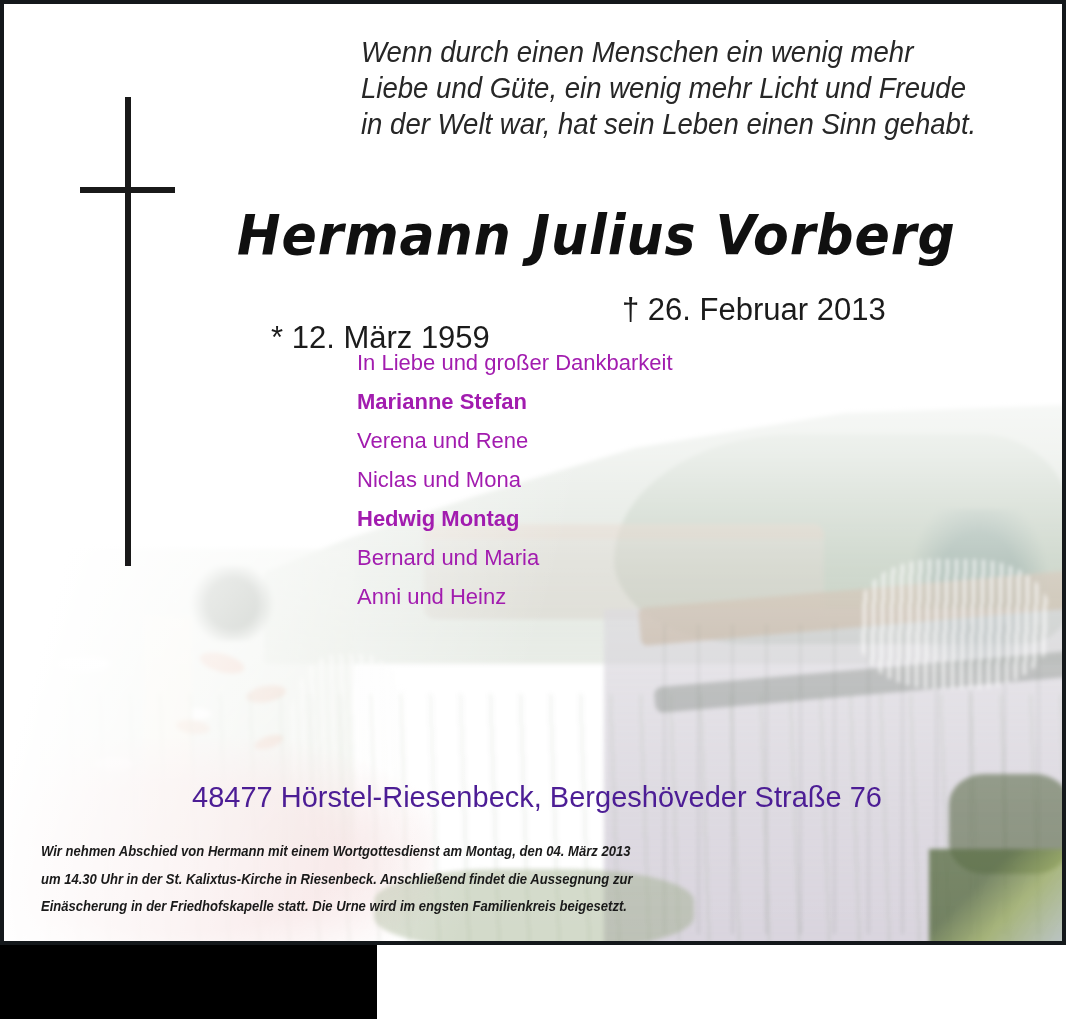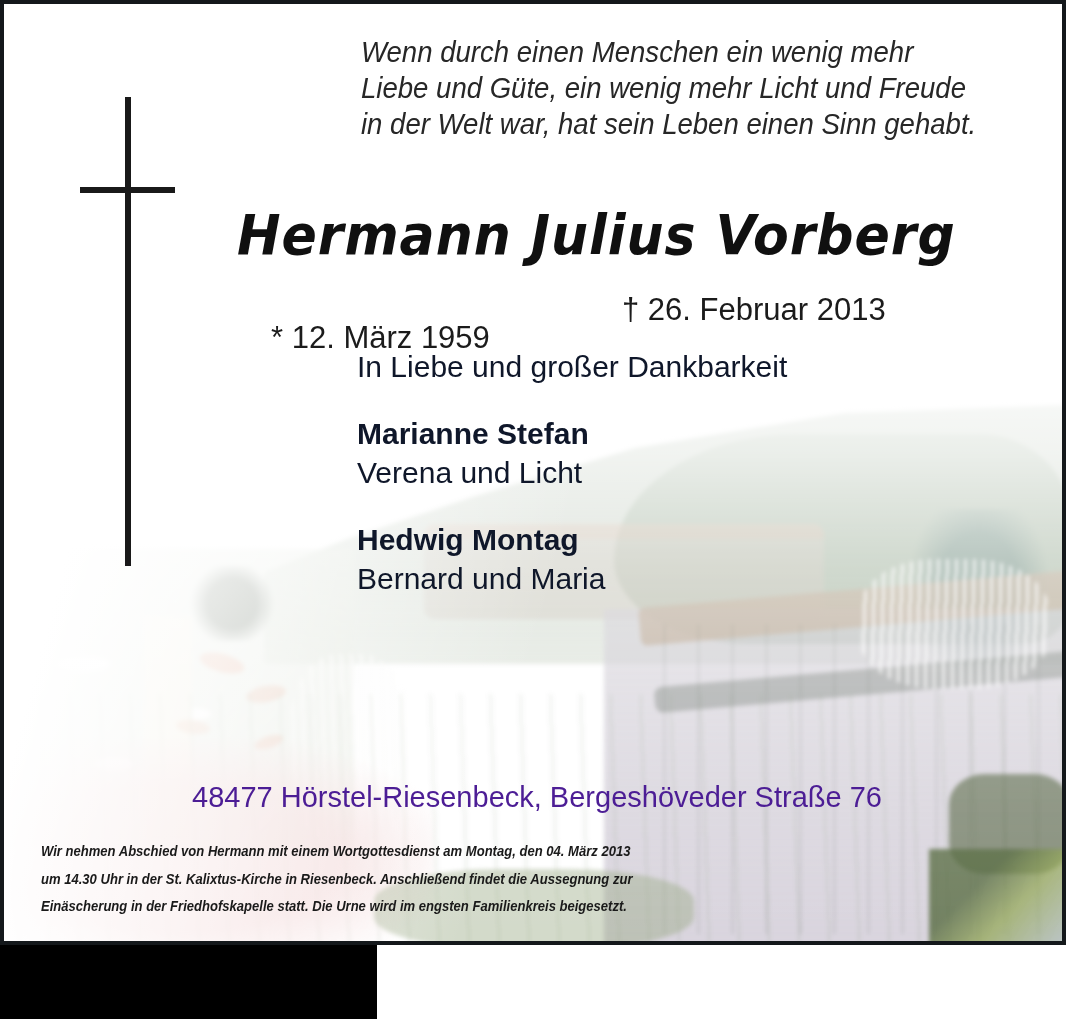--- a/index.html
+++ b/index.html
@@ -60,23 +60,23 @@
   
   .cross-v{position:absolute;left:121px;top:93px;width:6px;height:469px;background:#191919;}
   .cross-h{position:absolute;left:76px;top:183px;width:95px;height:6px;background:#191919;}
   .quote{position:absolute;left:357px;top:30px;font-size:29px;line-height:36px;font-style:italic;color:#272727;}
   .qline{white-space:nowrap;transform:scaleX(.95);transform-origin:0 50%;}
   .name{position:absolute;left:233px;top:198px;font-family:"DejaVu Sans",sans-serif;font-style:italic;font-weight:bold;
         font-size:56px;letter-spacing:1px;color:#101010;white-space:nowrap;transform:scaleX(.93);transform-origin:0 50%;}
   .date{position:absolute;top:288px;font-size:31px;color:#1b1b1b;white-space:nowrap;}
   .date-birth{left:267px;margin-top:28px;}
   .date-death{left:618px;}
-  .list{position:absolute;left:353px;top:346px;font-size:30px;color:#0f172a;}
+  .list{position:absolute;left:353px;top:346px;font-size:22px;color:#a21caf;}
   .list div{height:39px;white-space:nowrap;}
-  .bold{font-weight:bold;margin-top:28px;}
+  .bold{font-weight:bold;}
   .address{position:absolute;left:0;top:777px;width:1066px;text-align:center;font-size:29px;color:#4c1d95;white-space:nowrap;}
   .funeral{position:absolute;left:37px;top:833px;font-size:15px;line-height:27.5px;font-weight:bold;font-style:italic;color:#1a1a1a;}
   .fline{white-space:nowrap;transform:scaleX(.87);transform-origin:0 50%;}
   .redaction{position:absolute;left:0;top:945px;width:377px;height:74px;background:#000;}
 </style>
 </head>
 <body>
 
 <div class="canvas">
 
@@ -121,23 +121,25 @@
     </div>
 
     <div class="name">Hermann Julius Vorberg</div>
 
     <span class="date date-birth">* 12. März 1959</span>
     <span class="date date-death">† 26. Februar 2013</span>
 
     <div class="list">
       <div>In Liebe und großer Dankbarkeit</div>
       <div class="bold">Marianne Stefan</div>
-      <div>Verena und Licht</div>
+      <div>Verena und Rene</div>
+      <div>Niclas und Mona</div>
       <div class="bold">Hedwig Montag</div>
       <div>Bernard und Maria</div>
+      <div>Anni und Heinz</div>
     </div>
 
     <div class="address">48477 Hörstel-Riesenbeck, Bergeshöveder Straße 76</div>
 
     <div class="funeral">
       <div class="fline">Wir nehmen Abschied von Hermann mit einem Wortgottesdienst am Montag, den 04. März 2013</div>
       <div class="fline">um 14.30 Uhr in der St. Kalixtus-Kirche in Riesenbeck. Anschließend findet die Aussegnung zur</div>
       <div class="fline">Einäscherung in der Friedhofskapelle statt. Die Urne wird im engsten Familienkreis beigesetzt.</div>
     </div>
 

